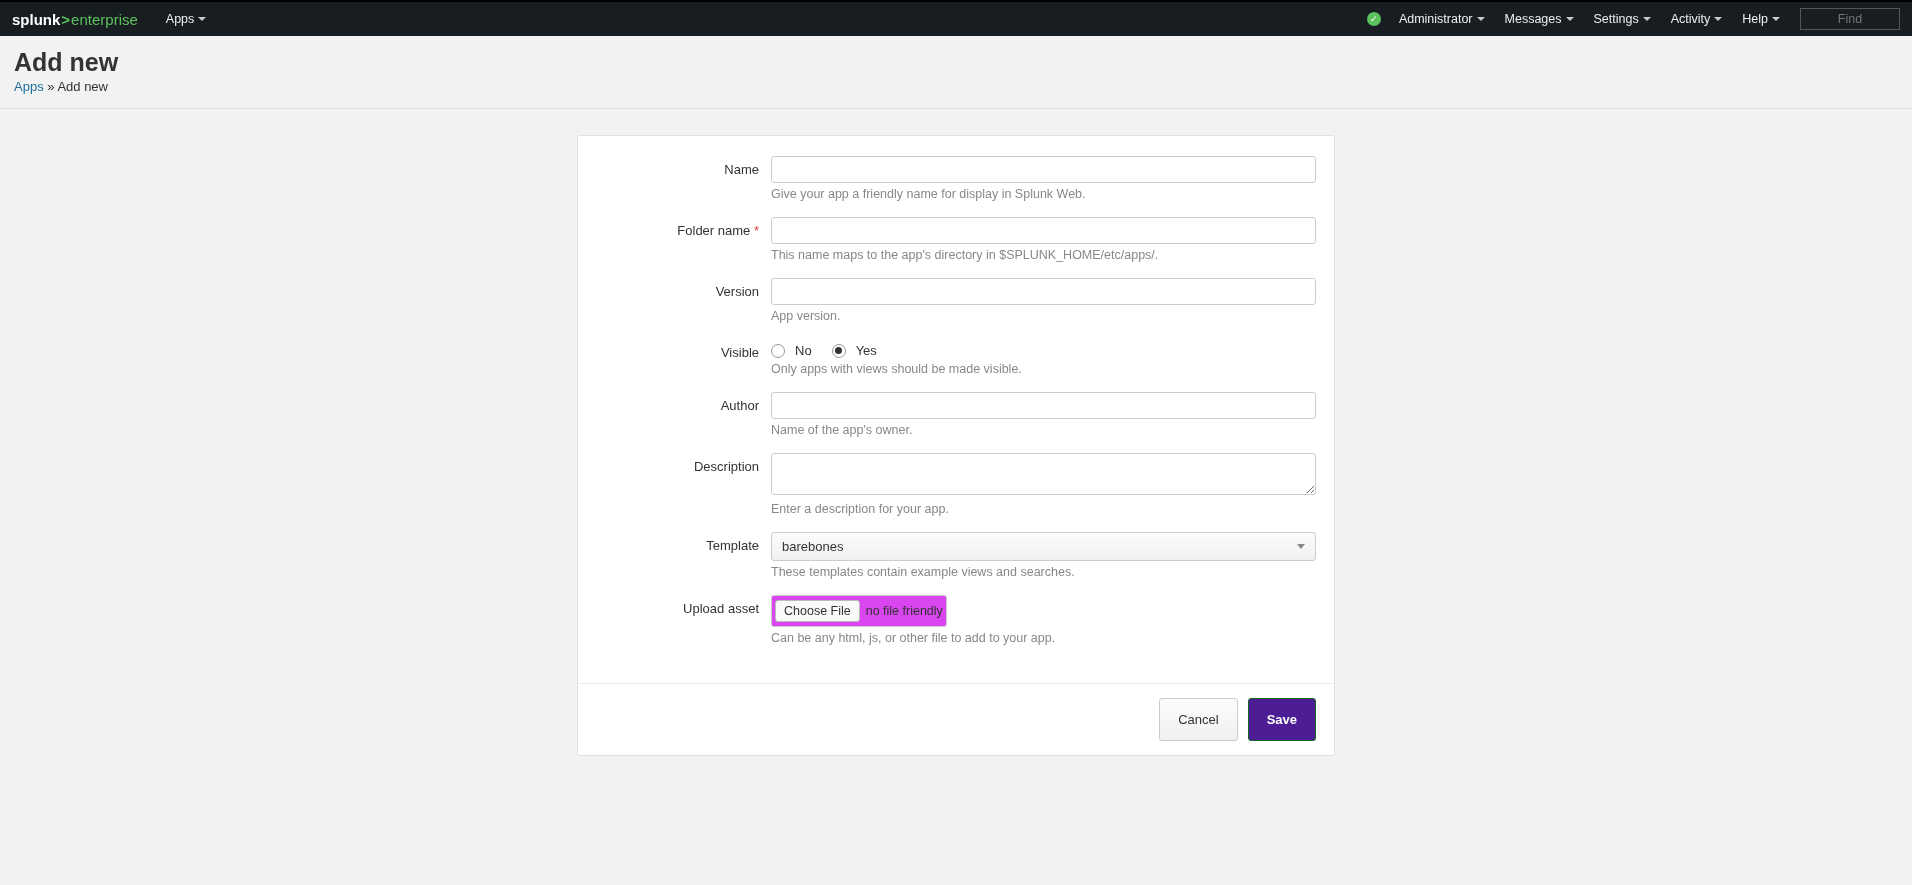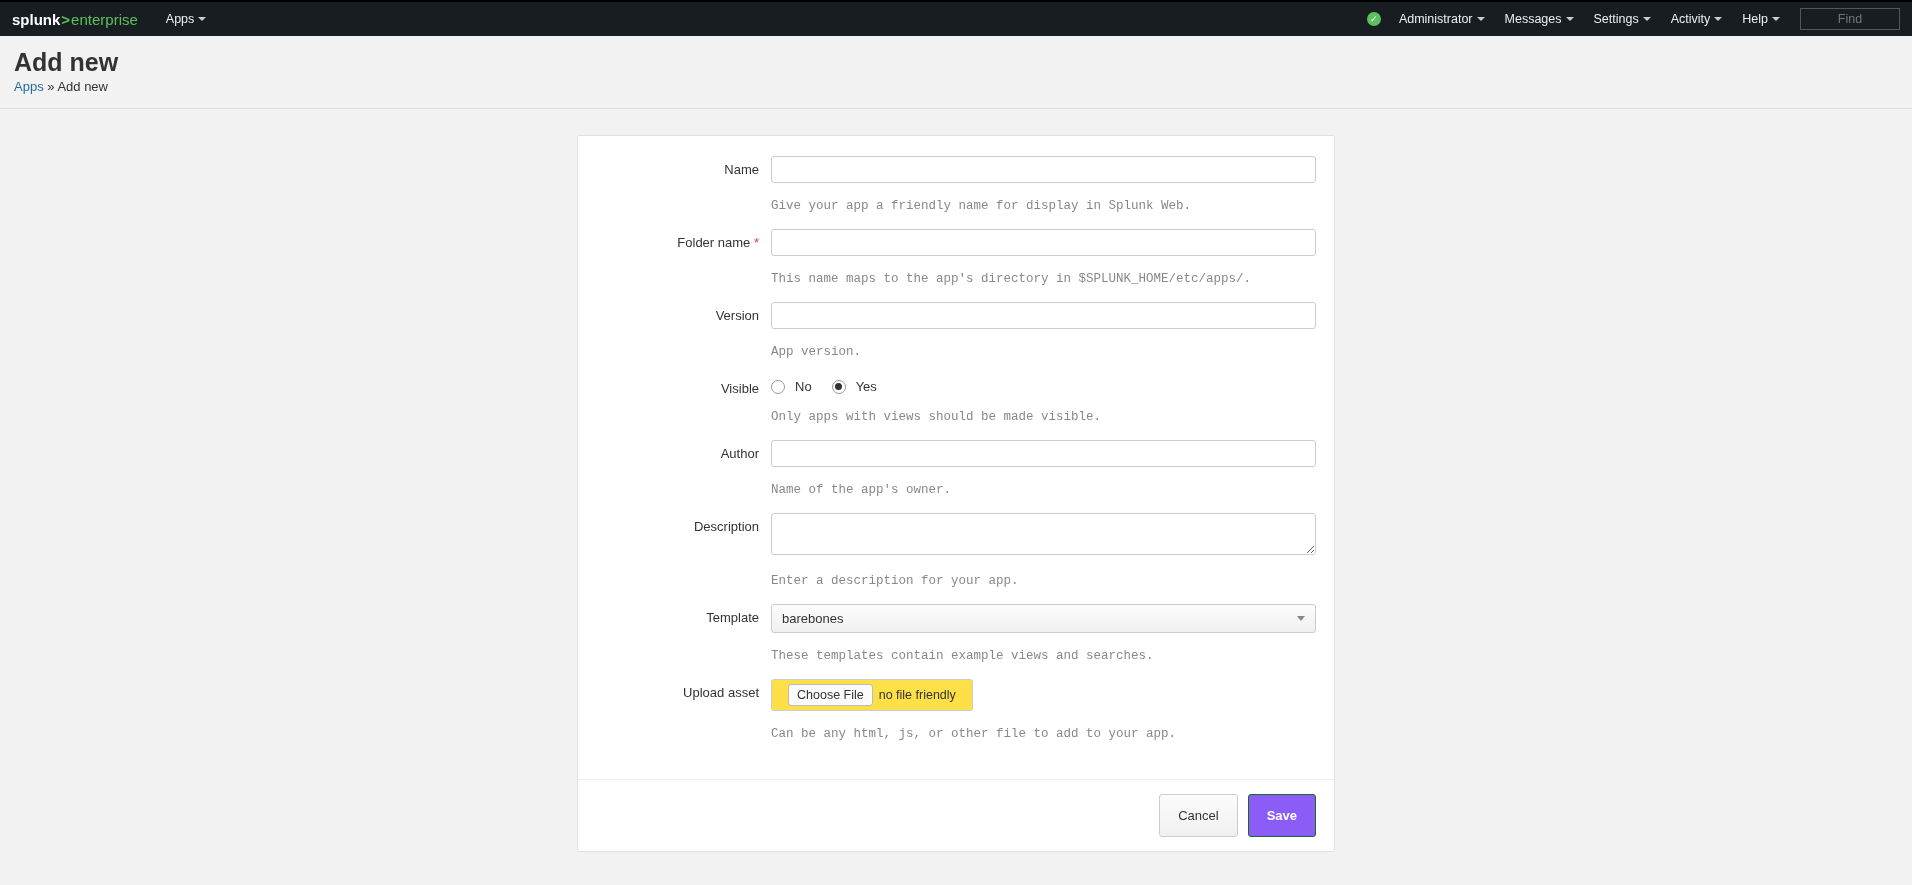--- a/index.html
+++ b/index.html
@@ -116,23 +116,22 @@
       border: 1px solid #ccc;
       border-radius: 3px;
       padding: 5px 8px;
       font-size: 13px;
       background: #fff;
     }
     .textarea { height: 42px; resize: both; }
     .help-text {
       font-size: 12.5px;
       color: #888;
-      margin-top: 16px;
+      margin-top: 4px;
       margin-bottom: 10px;
-      font-family: Liberation Mono, monospace;
     }
     .radio-group {
       display: flex;
       gap: 20px;
       align-items: center;
       padding-top: 4px;
     }
     .radio-opt {
       display: flex;
       align-items: center;
@@ -165,23 +164,23 @@
       width: 0; height: 0;
       border-left: 4px solid transparent;
       border-right: 4px solid transparent;
       border-top: 5px solid #888;
     }
     .file-wrap {
       display: inline-flex;
       align-items: center;
       border: 1px solid #ccc;
       border-radius: 3px;
-      padding: 4px 16px;
+      padding: 4px 3px;
       gap: 6px;
-      background: #fde047;
+      background: #d946ef;
     }
     .choose-btn {
       border: 1px solid #bbb;
       background: #fafafa;
       padding: 3px 8px;
       border-radius: 3px;
       font-size: 12.5px;
       cursor: pointer;
     }
     .file-status { color: #333; font-size: 12.5px; }
@@ -198,21 +197,21 @@
       font-size: 13px;
       cursor: pointer;
       border: 1px solid transparent;
     }
     .btn-default {
       background: linear-gradient(#fcfcfc,#f0f0f0);
       border-color: #ccc;
       color: #333;
     }
     .btn-primary {
-      background: #8b5cf6;
+      background: #4c1d95;
       border-color: #166a27;
       color: #fff;
       font-weight: 600;
     }
   </style>
 </head>
 <body>
 
 <div class="topbar">
   <div class="logo">

